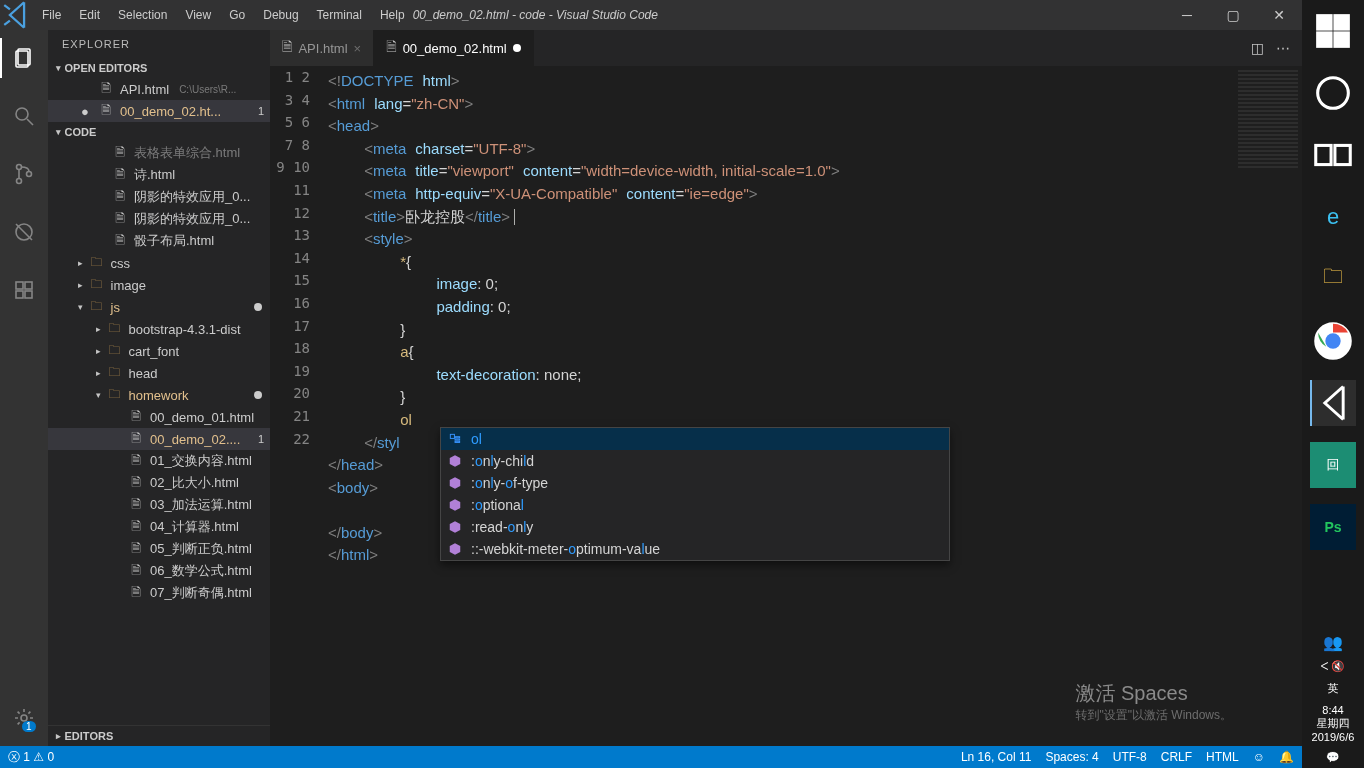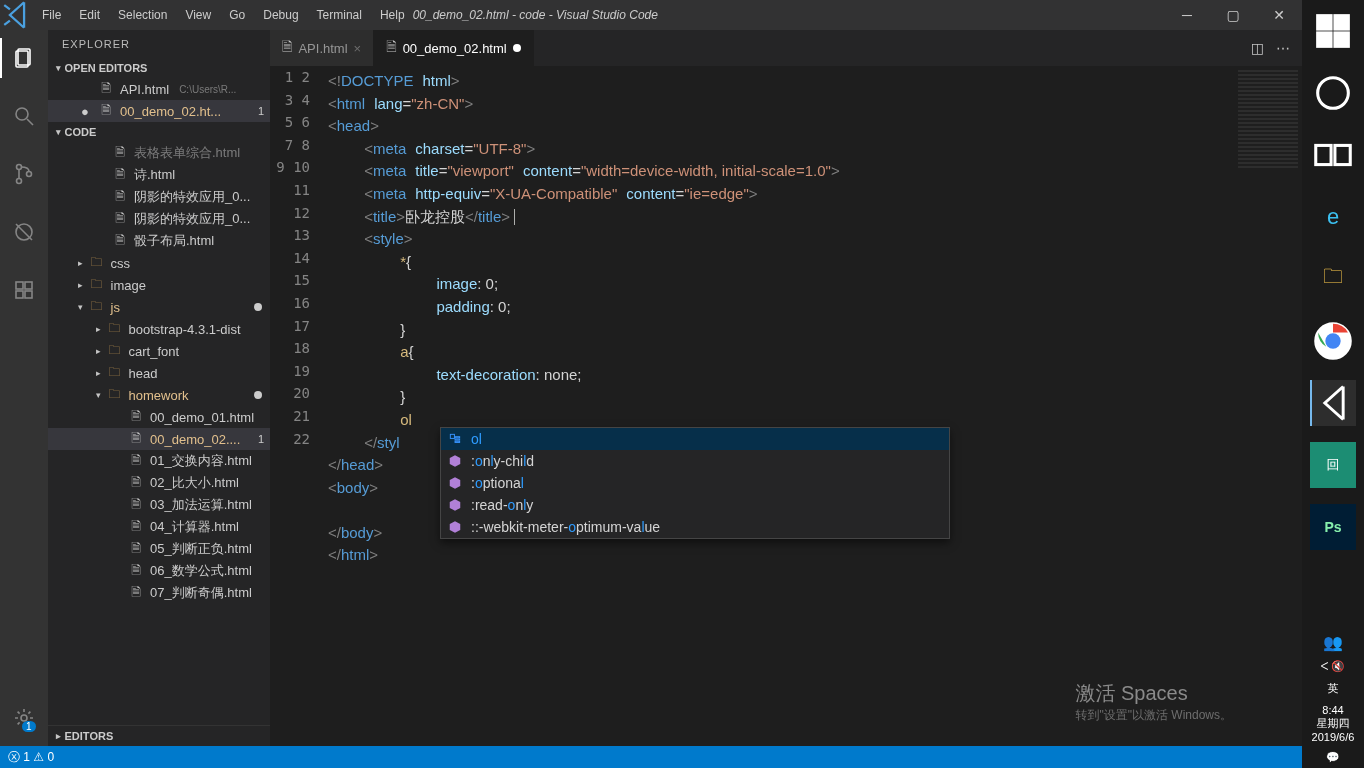--- a/index.html
+++ b/index.html
@@ -402,20 +402,28 @@
                   </svg>
                 </span>
                 <span>:<span class="hl">o</span>n<span class="hl">l</span>y-chi<span class="hl">l</span>d</span>
               </div>
               <div class="ac-row">
                 <span class="acicon hex">
                   <svg viewBox="0 0 24 24">
                     <path d="M12 2 21 7v10L12 22 3 17V7z"></path>
                   </svg>
                 </span>
+                <span>:<span class="hl">o</span>n<span class="hl">l</span>y-<span class="hl">o</span>f-type</span>
+              </div>
+              <div class="ac-row">
+                <span class="acicon hex">
+                  <svg viewBox="0 0 24 24">
+                    <path d="M12 2 21 7v10L12 22 3 17V7z"></path>
+                  </svg>
+                </span>
                 <span>:<span class="hl">o</span>ptiona<span class="hl">l</span></span>
               </div>
               <div class="ac-row">
                 <span class="acicon hex">
                   <svg viewBox="0 0 24 24">
                     <path d="M12 2 21 7v10L12 22 3 17V7z"></path>
                   </svg>
                 </span>
                 <span>:read-<span class="hl">o</span>n<span class="hl">l</span>y</span>
               </div>
@@ -427,20 +435,29 @@
                 </span>
                 <span>::-webkit-meter-<span class="hl">o</span>ptimum-va<span class="hl">l</span>ue</span>
               </div>
             </div>
       </div>
     </div>
   </div>
 
   <div class="statusbar">
     <span>ⓧ <span>1</span>  ⚠ <span>0</span></span>
+    <div class="right">
+      <span>Ln 16, Col 11</span>
+      <span>Spaces: 4</span>
+      <span>UTF-8</span>
+      <span>CRLF</span>
+      <span>HTML</span>
+      <span>☺</span>
+      <span>🔔</span>
+    </div>
   </div>
 
   <div class="watermark">
     <div class="l1">激活 Spaces</div>
     <div class="l2">转到"设置"以激活 Windows。</div>
   </div>
 
 </div>
 
 <div class="winpanel">
@@ -473,21 +490,21 @@
             <path d="M12 3a9 9 0 0 1 7.8 4.5H12" fill="#ea4335" stroke="none"></path>
             <path d="M4.2 7.5 8.5 15A9 9 0 0 1 4.2 7.5" fill="#34a853" stroke="none"></path>
           </svg>
         </div>
     <div class="cell active">
           <svg viewBox="0 0 24 24" stroke="#4aa0e0">
             <path d="M17 3 7 12 17 21 M17 3 17 21"></path>
           </svg>
         </div>
     <div class="cell" style="background:#1c8d73;color:#fff;">回</div>
-    <div class="cell" style="background:#001d34;color:#86efac;font-size:14px;font-weight:700;">Ps</div>
+    <div class="cell" style="background:#001d34;color:#22c55e;font-size:14px;font-weight:700;">Ps</div>
   </div>
   <div class="btm">
     <div style="font-size:16px;">👥</div>
     <div>ᐸ 🔇</div>
     <div>英</div>
     <div style="text-align:center;">
       <div>8:44</div>
       <div>星期四</div>
       <div>2019/6/6</div>
     </div>

